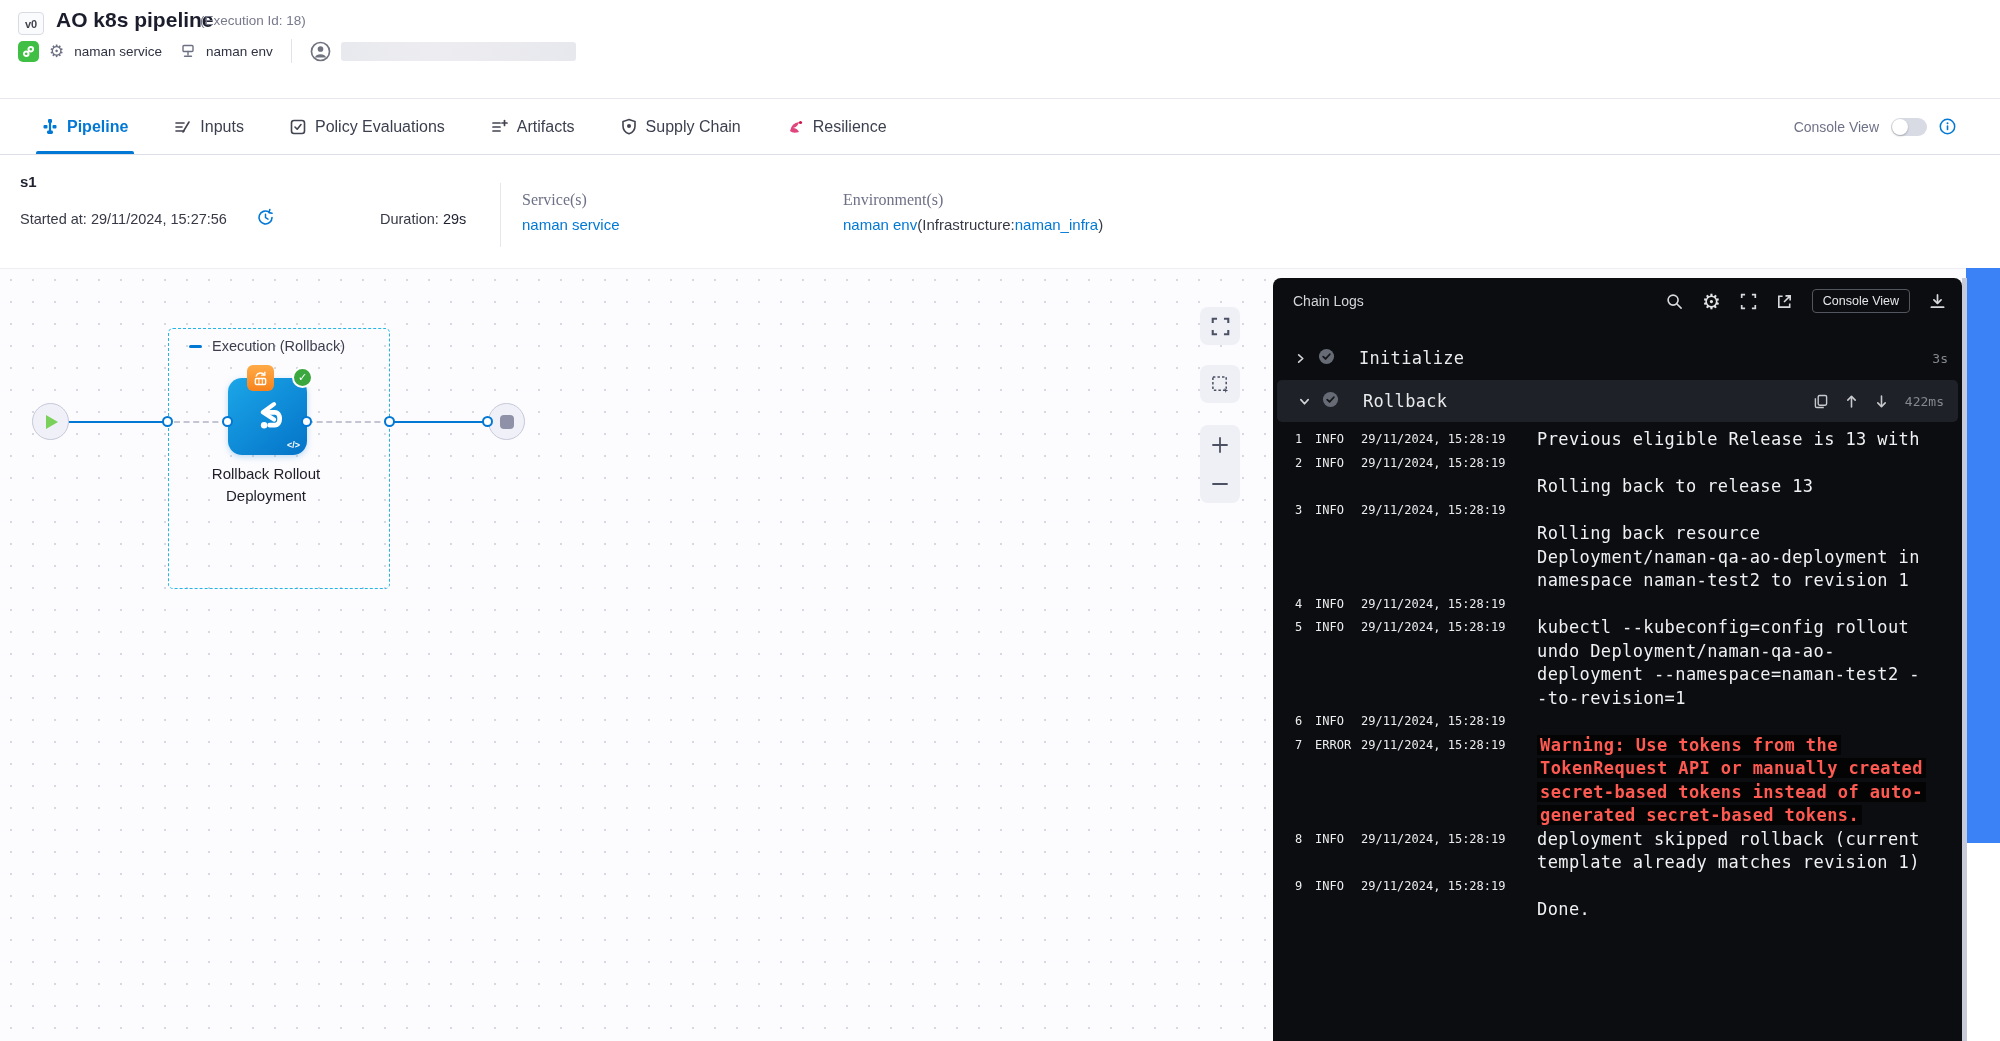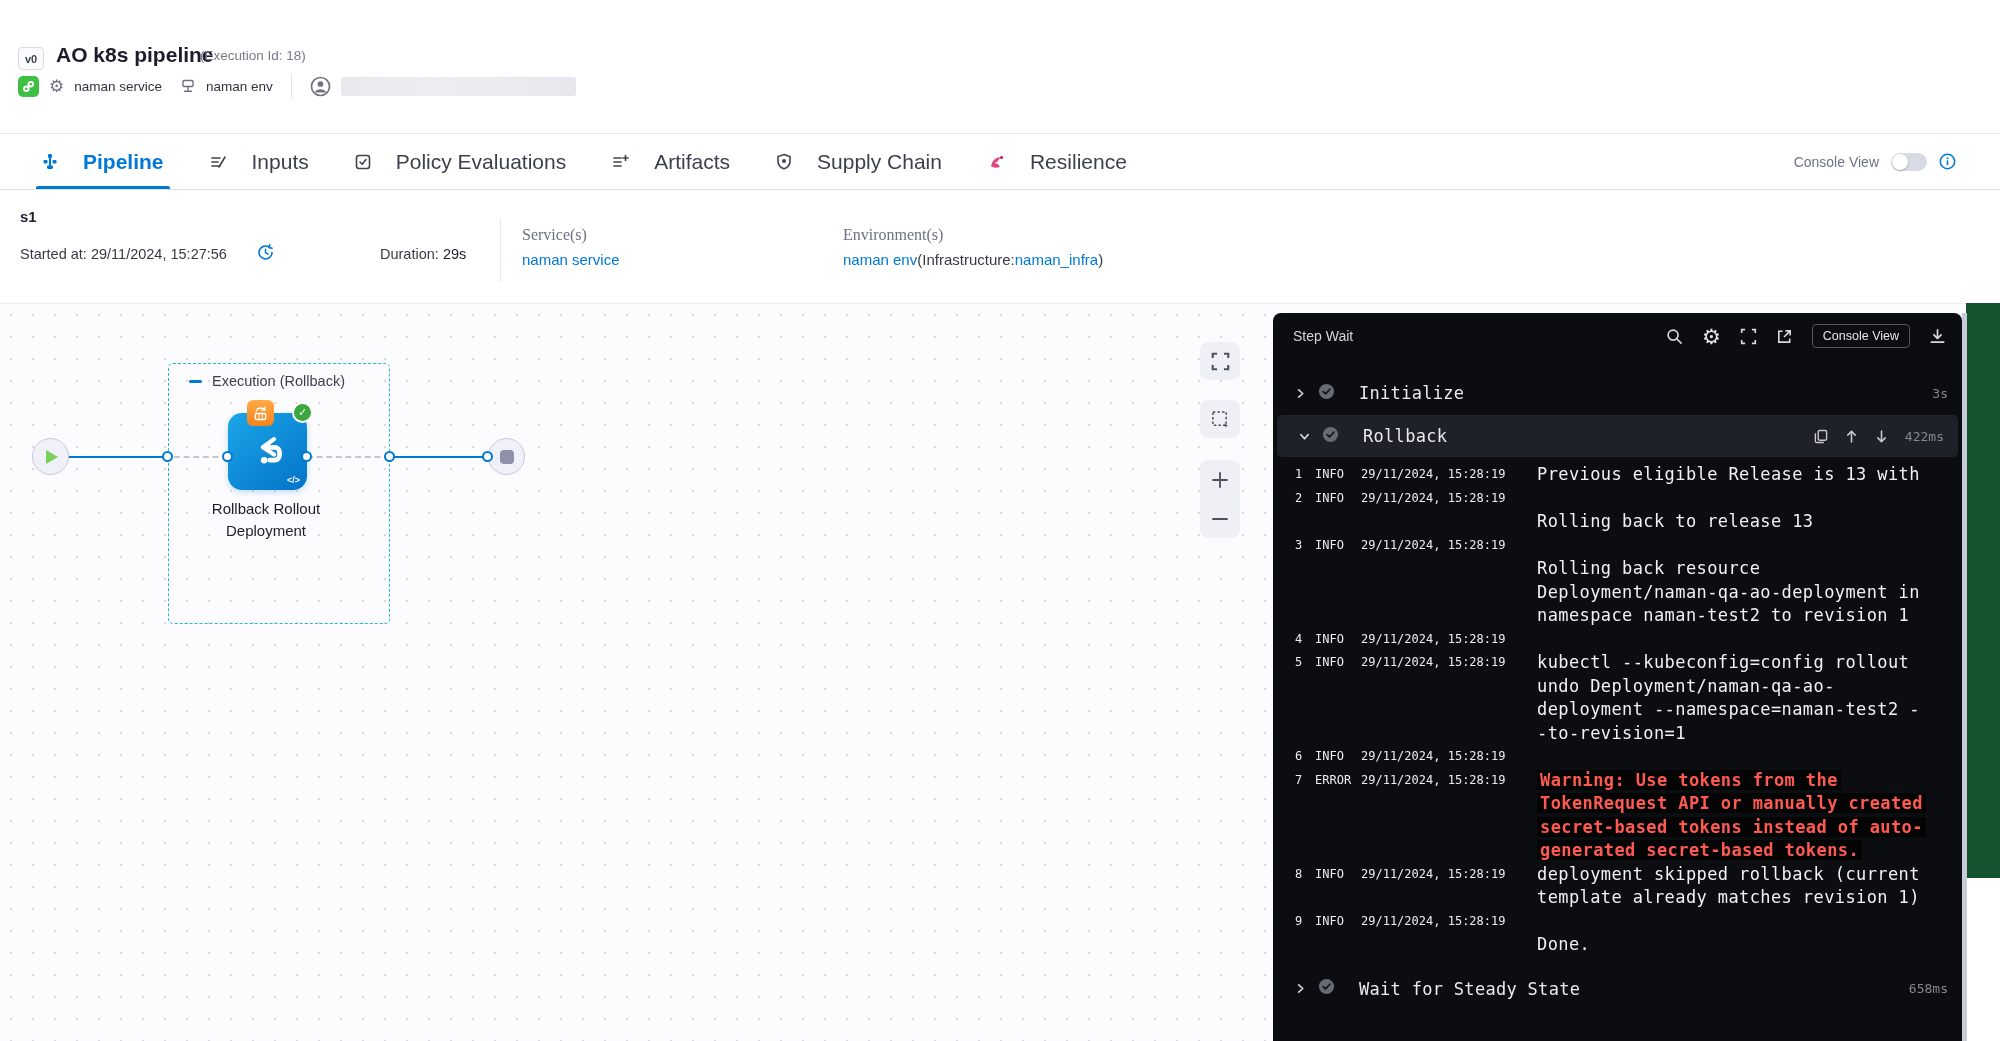--- a/index.html
+++ b/index.html
@@ -1,34 +1,34 @@
 <!DOCTYPE html>
 <html><head>
 <meta charset="utf-8">
 <style>
   * { margin:0; padding:0; box-sizing:border-box; }
   html,body { width:2000px; height:1041px; background:#fff; overflow:hidden; }
   body { font-family:"Liberation Sans","DejaVu Sans",sans-serif; color:#22232e; }
-  .page { position:relative; width:2000px; height:843px; background:#14532d;margin-top:35px; }
+  .page { position:relative; width:2000px; height:843px; background:#3b82f6; }
 
   
   .top-header { position:absolute; left:0; top:0; width:2000px; height:99px; background:#fff; border-bottom:1px solid #e7e8ee; }
   .ver-badge { position:absolute; left:18px; top:12px; width:26px; height:23px; border:1px solid #d9dbe3; background:#fafbfc; border-radius:4px; font-size:11px; color:#41434f; display:flex; align-items:center; justify-content:center; font-weight:600; }
   .pipe-title { position:absolute; left:56px; top:8px; font-size:21px; font-weight:700; color:#1b1d2c; }
   .exec-id { position:absolute; left:200px; top:13px; font-size:13.5px; color:#77798c; }
   .hdr-row2 { position:absolute; left:18px; top:40px; height:22px; display:flex; align-items:center; gap:10px; }
   .green-chip { width:21px; height:21px; border-radius:5px; background:#3fbf44; display:flex; align-items:center; justify-content:center; }
   .hdr-label { font-size:13.5px; color:#2f3342; }
   .hdr-divider { width:1px; height:24px; background:#e2e3ea; margin:0 8px; }
   .blur-box { width:235px; height:19px; background:linear-gradient(90deg,#e8e9ee,#ededf1 40%,#e7e8ed); border-radius:3px; }
 
   
   .tab-bar { position:absolute; left:0; top:99px; width:2000px; height:56px; border-bottom:1px solid #dcdee8; background:#fff; display:flex; align-items:center; padding:0 42px; }
   .tabs { display:flex; align-items:center; gap:46px; height:100%; }
-  .tab { position:relative; display:flex; align-items:center; gap:25px; height:100%; font-size:21px; color:#3c3f4e; cursor:pointer; }
+  .tab { position:relative; display:flex; align-items:center; gap:9px; height:100%; font-size:16px; color:#3c3f4e; cursor:pointer; }
   .tab.active { color:#0278d5; font-weight:700; }
   .tab.active::after { content:""; position:absolute; left:-6px; right:-6px; bottom:0; height:3px; background:#0278d5; border-radius:2px 2px 0 0; }
   .tabbar-right { margin-left:auto; display:flex; align-items:center; gap:12px; padding-right:2px; }
   .console-label { font-size:14px; color:#6f7287; }
   .toggle { width:36px; height:18px; border-radius:9px; background:#d8dae4; position:relative; cursor:pointer; }
   .toggle .knob { position:absolute; left:1px; top:1px; width:16px; height:16px; border-radius:50%; background:#fff; box-shadow:0 1px 2px rgba(0,0,0,.25); }
 
   
   .stage-bar { position:absolute; left:0; top:155px; width:2000px; height:113px; background:#fff; }
   .stage-name { position:absolute; left:20px; top:18px; font-size:15px; font-weight:700; color:#1f2130; }
@@ -313,21 +313,21 @@
       <div class="zoom-half">
           <svg width="20" height="20" viewBox="0 0 20 20">
             <line x1="3" y1="10" x2="17" y2="10" stroke="#4c5063" stroke-width="1.8" stroke-linecap="round"></line>
           </svg>
         </div>
     </div>
   </div>
 
   <div class="log-panel">
     <div class="lp-header">
-      <span class="lp-title">Step Wait</span>
+      <span class="lp-title">Chain Logs</span>
       <span class="lp-icon">
           <svg width="17" height="17" viewBox="0 0 18 18">
             <circle cx="7.5" cy="7.5" r="5.3" fill="none" stroke="#d8d9dc" stroke-width="1.7"></circle>
             <line x1="11.6" y1="11.6" x2="16" y2="16" stroke="#d8d9dc" stroke-width="1.7" stroke-linecap="round"></line>
           </svg>
         </span>
       <span class="lp-icon" style="color:#e3e4e6;font-size:21px;line-height:1;">⚙</span>
       <span class="lp-icon">
           <svg width="17" height="17" viewBox="0 0 20 20">
             <path d="M2 6 V2 H6 M14 2 H18 V6 M18 14 V18 H14 M6 18 H2 V14" fill="none" stroke="#d8d9dc" stroke-width="2"></path>
@@ -481,30 +481,17 @@
             <span class="ln">9</span>
             <span class="lvl">INFO</span>
             <span class="ts">29/11/2024, 15:28:19</span>
             <div class="msg">
               <div class="mline"></div>
               <div class="mline"><span class="mtext">Done.</span></div>
             </div>
           </div>
         </div>
 
-      <div class="sec-row wait-row">
-        <span class="chev">
-            <svg width="11" height="11" viewBox="0 0 12 12">
-              <path d="M4 2 L8.5 6 L4 10" fill="none" stroke="#d2d4d8" stroke-width="1.8" stroke-linecap="round" stroke-linejoin="round"></path>
-            </svg>
-          </span>
-        <span><svg width="17" height="17" viewBox="0 0 18 18">
-              <circle cx="9" cy="9" r="8" fill="#676b75"></circle>
-              <path d="M5.5 9.2 L8 11.6 L12.5 6.6" fill="none" stroke="#14161a" stroke-width="1.9" stroke-linecap="round" stroke-linejoin="round"></path>
-            </svg></span>
-        <span class="sec-name">Wait for Steady State</span>
-        <span class="sec-dur">658ms</span>
-      </div>
     </div>
   </div>
   <div class="scroll-strip"></div>
 
 </div>
 
 </body></html>

